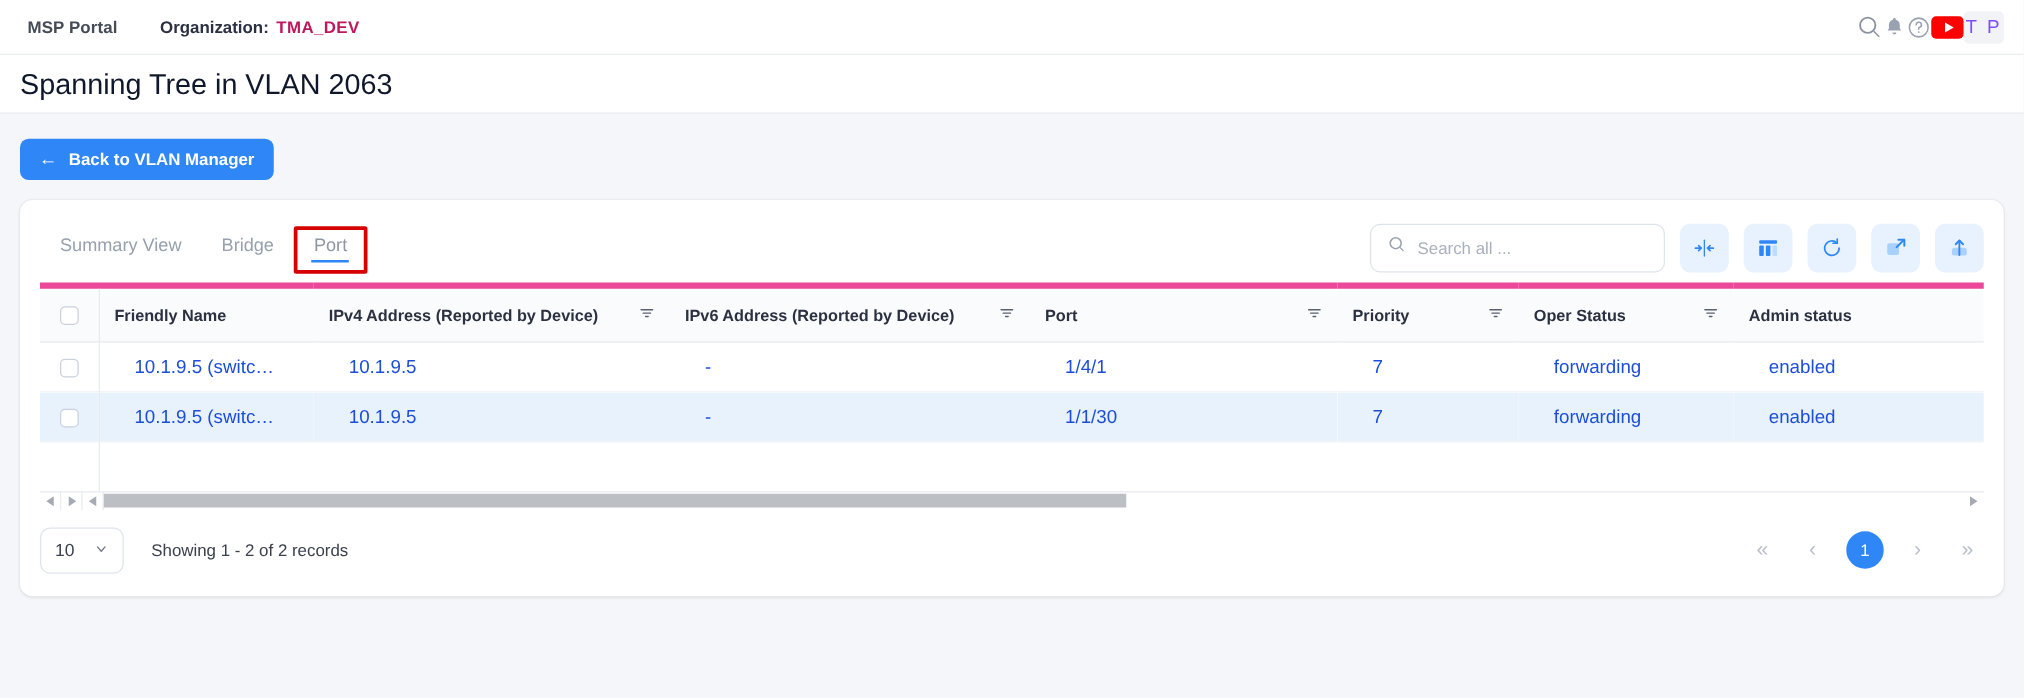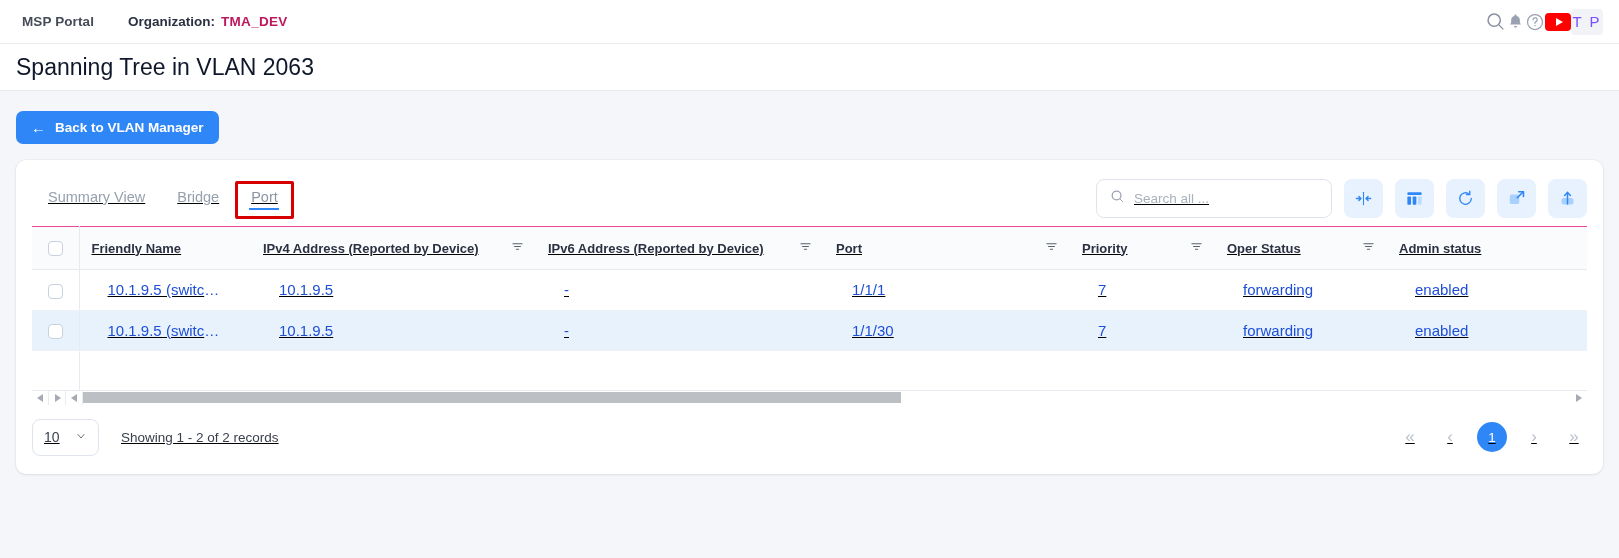--- a/index.html
+++ b/index.html
@@ -102,21 +102,20 @@
     font-family: "Liberation Sans", sans-serif;
   }
   .back-btn .arw { font-size: 15px; line-height: 1; }
 
   .card {
     margin-top: 16px;
     background: #ffffff;
     border-radius: 10px;
     box-shadow: 0 1px 3px rgba(16,24,40,.07), 0 0 0 1px rgba(16,24,40,.03);
     padding: 0 0 12px 0;
-    text-decoration: underline;
   }
 
   
   .tabrow {
     display: flex;
     align-items: center;
     padding: 14px 16px 0 16px;
     min-height: 66px;
   }
   .tabs { display: flex; align-items: flex-start; gap: 0; }
@@ -190,21 +189,21 @@
     border-collapse: collapse;
     table-layout: fixed;
   }
   table.grid th {
     background: #fafbfc;
     font-size: 13px;
     color: #2b3141;
     font-weight: 700;
     text-align: left;
     padding: 13px 12px;
-    border-top: 1px solid #ec4899;
+    border-top: 5px solid #ec4899;
     border-bottom: 1px solid #e7eaef;
     height: 41px;
     white-space: nowrap;
     vertical-align: middle;
   }
   table.grid th.cb-col, table.grid td.cb-col {
     width: 47px;
     text-align: center;
     padding-left: 0; padding-right: 0;
     border-right: 1px solid #e7eaef;
@@ -517,21 +516,21 @@
           </tr>
         </thead>
         <tbody>
           <tr>
             <td class="cb-col">
               <span class="cbox"></span>
             </td>
             <td>10.1.9.5 (switch173)</td>
             <td>10.1.9.5</td>
             <td>-</td>
-            <td>1/1/1</td>
+            <td>1/4/1</td>
             <td>7</td>
             <td>forwarding</td>
             <td>enabled</td>
           </tr>
           <tr class="alt">
             <td class="cb-col">
               <span class="cbox"></span>
             </td>
             <td>10.1.9.5 (switch173)</td>
             <td>10.1.9.5</td>

